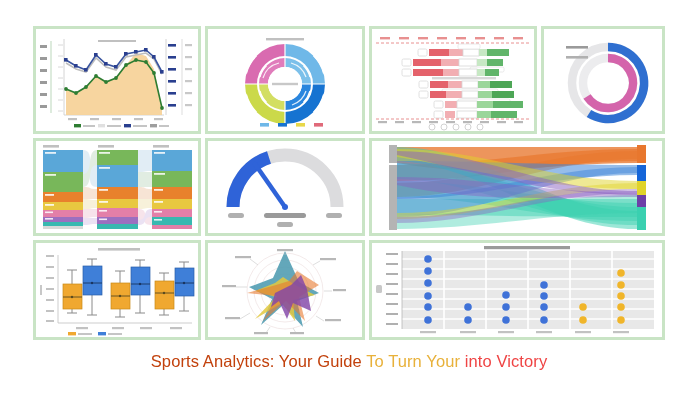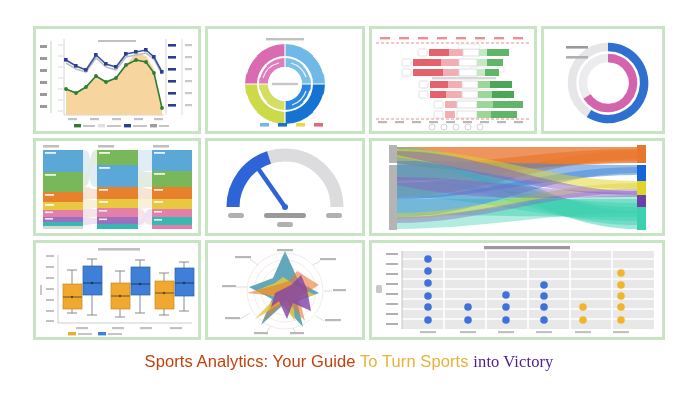--- a/index.html
+++ b/index.html
@@ -44,21 +44,21 @@
   .caption {
     position: absolute;
     left: 0; top: 352px; width: 698px;
     text-align: center;
     font-size: 16.5px;
     letter-spacing: .1px;
     white-space: nowrap;
   }
   .cap-a { color: #c2410c; }
   .cap-b { color: #e8b13a; }
-  .cap-c { color: #4c1d95; font-family: Liberation Serif, serif; }
+  .cap-c { color: #ef4444; }
 
   .tinybar { fill: #9a9a9a; }
   .tinybar-lite { fill: #c0c0c0; }
 </style>
 </head>
 <body>
 
 <div class="page">
   <div class="grid">
 
@@ -647,15 +647,15 @@
             <rect x="164" y="88" width="16" height="2.2"></rect>
           <rect x="203" y="88" width="16" height="2.2"></rect>
             <rect x="241" y="88" width="16" height="2.2"></rect>
         </g>
       </svg>
     </div>
 
   </div>
 
   <div class="caption">
-    <span class="cap-a">Sports Analytics: Your Guide </span><span class="cap-b">To Turn Sports </span><span class="cap-c">into Victory</span>
+    <span class="cap-a">Sports Analytics: Your Guide </span><span class="cap-b">To Turn Your </span><span class="cap-c">into Victory</span>
   </div>
 </div>
 
 </body></html>

